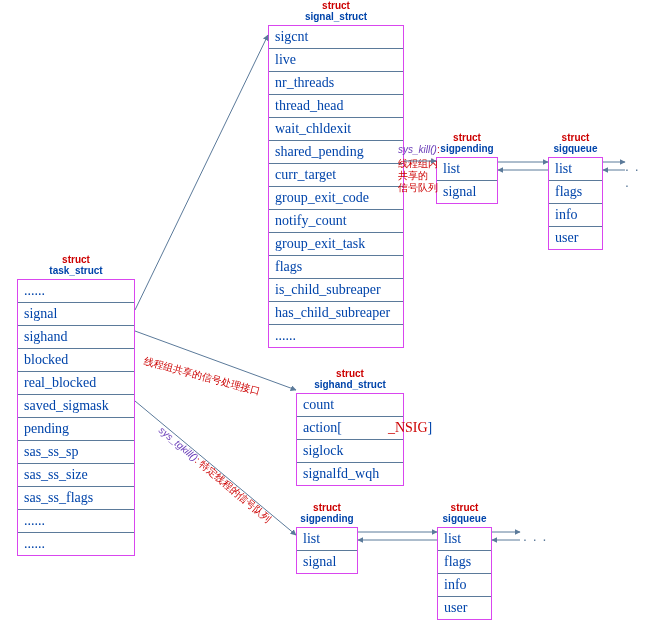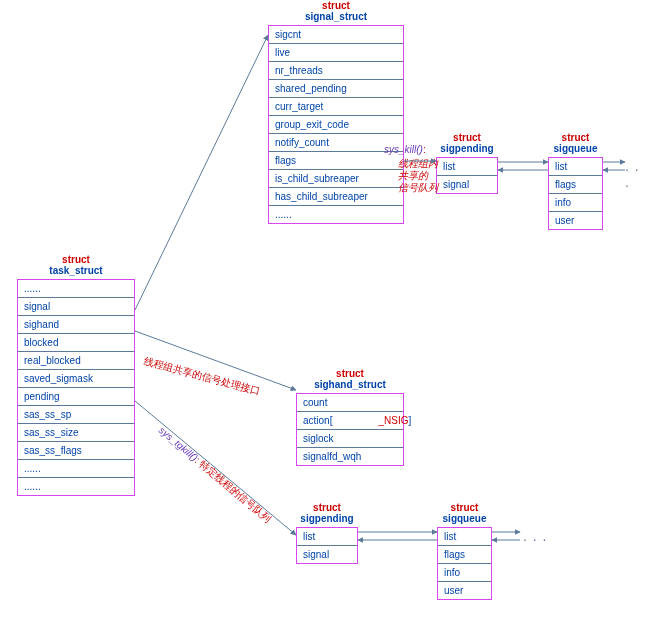--- a/index.html
+++ b/index.html
@@ -1,21 +1,21 @@
 <!DOCTYPE html>
 <html><head>
 <meta charset="utf-8">
 <style>
 * { box-sizing: border-box; margin: 0; padding: 0; }
 body { font-family: "Microsoft YaHei", Arial, sans-serif; font-size: 10px; background: #fff; position: relative; width: 647px; height: 638px; }
 .struct-box { position: absolute; border: 1px solid #d946ef; background: #fff; }
 .struct-title { text-align: center; font-size: 10px; font-weight: bold; padding: 2px 0; }
 .struct-title .kw { color: #cc0000; }
 .struct-title .nm { color: #0044aa; margin-top: 44px; }
-.struct-row { border-top: 1px solid #5b7a9a; padding: 3px 6px; font-size: 10px; color: #0044aa; font-family: Liberation Sans, sans-serif; white-space: nowrap; }
+.struct-row { border-top: 1px solid #5b7a9a; padding: 3px 6px; font-size: 14px; color: #0044aa; font-family: Liberation Serif, serif; white-space: nowrap; }
 .struct-row .red { color: #cc0000; margin-left: 46px; }
 .annotation { position: absolute; font-size: 10px; }
 .annotation .fn { color: #6a3db8; font-style: italic; }
 .annotation .cn { color: #cc0000; }
 svg.arrows { position: absolute; top: 0; left: 0; width: 647px; height: 638px; pointer-events: none; }
 .dots { position: absolute; color: #5b7a9a; font-size: 14px; letter-spacing: 1px; }
 </style>
 </head>
 <body>
 
@@ -39,24 +39,27 @@
 </div>
 
 <div class="struct-box" style="left:268px; top:25px; width:136px;">
   <div class="struct-title" style="border:none; margin-top:-28px; position:absolute; width:100%;">
     <span class="kw">struct</span><br>
     <span class="nm">signal_struct</span>
   </div>
   <div class="struct-row" style="border-top:none;">sigcnt</div>
   <div class="struct-row">live</div>
   <div class="struct-row">nr_threads</div>
+  <div class="struct-row">thread_head</div>
+  <div class="struct-row">wait_chldexit</div>
   <div class="struct-row">shared_pending</div>
   <div class="struct-row">curr_target</div>
   <div class="struct-row">group_exit_code</div>
   <div class="struct-row">notify_count</div>
+  <div class="struct-row">group_exit_task</div>
   <div class="struct-row">flags</div>
   <div class="struct-row">is_child_subreaper</div>
   <div class="struct-row">has_child_subreaper</div>
   <div class="struct-row">......</div>
 </div>
 
 <div class="struct-box" style="left:436px; top:157px; width:62px;">
   <div class="struct-title" style="border:none; margin-top:-28px; position:absolute; width:100%;">
     <span class="kw">struct</span><br>
     <span class="nm">sigpending</span>
@@ -100,24 +103,24 @@
   <div class="struct-title" style="border:none; margin-top:-28px; position:absolute; width:100%;">
     <span class="kw">struct</span><br>
     <span class="nm">sigqueue</span>
   </div>
   <div class="struct-row" style="border-top:none;">list</div>
   <div class="struct-row">flags</div>
   <div class="struct-row">info</div>
   <div class="struct-row">user</div>
 </div>
 
-<div class="annotation" style="left:384px; top:144px; width:40px; line-height:12px;">
+<div class="annotation" style="left:398px; top:144px; width:40px; line-height:12px;">
   <span class="fn">sys_kill()</span><span class="cn">:</span>
 </div>
-<div class="annotation" style="left:398px; top:158px; width:40px; line-height:12px;font-style:italic;">
+<div class="annotation" style="left:398px; top:158px; width:40px; line-height:12px;">
   <span class="cn">线程组内共享的</span><br><span class="cn">信号队列</span>
 </div>
 <div class="annotation" style="left:144px; top:354px; transform:rotate(15deg); transform-origin:left center;">
   <span class="cn">线程组共享的信号处理接口</span>
 </div>
 <div class="annotation" style="left:160px; top:422px; transform:rotate(40deg); transform-origin:left center;">
   <span class="fn">sys_tgkill()</span><span class="cn">:</span>&nbsp;<span class="cn">特定线程的信号队列</span>
 </div>
 
 <div class="dots" style="left:625px; top:158px;">. . .</div>

